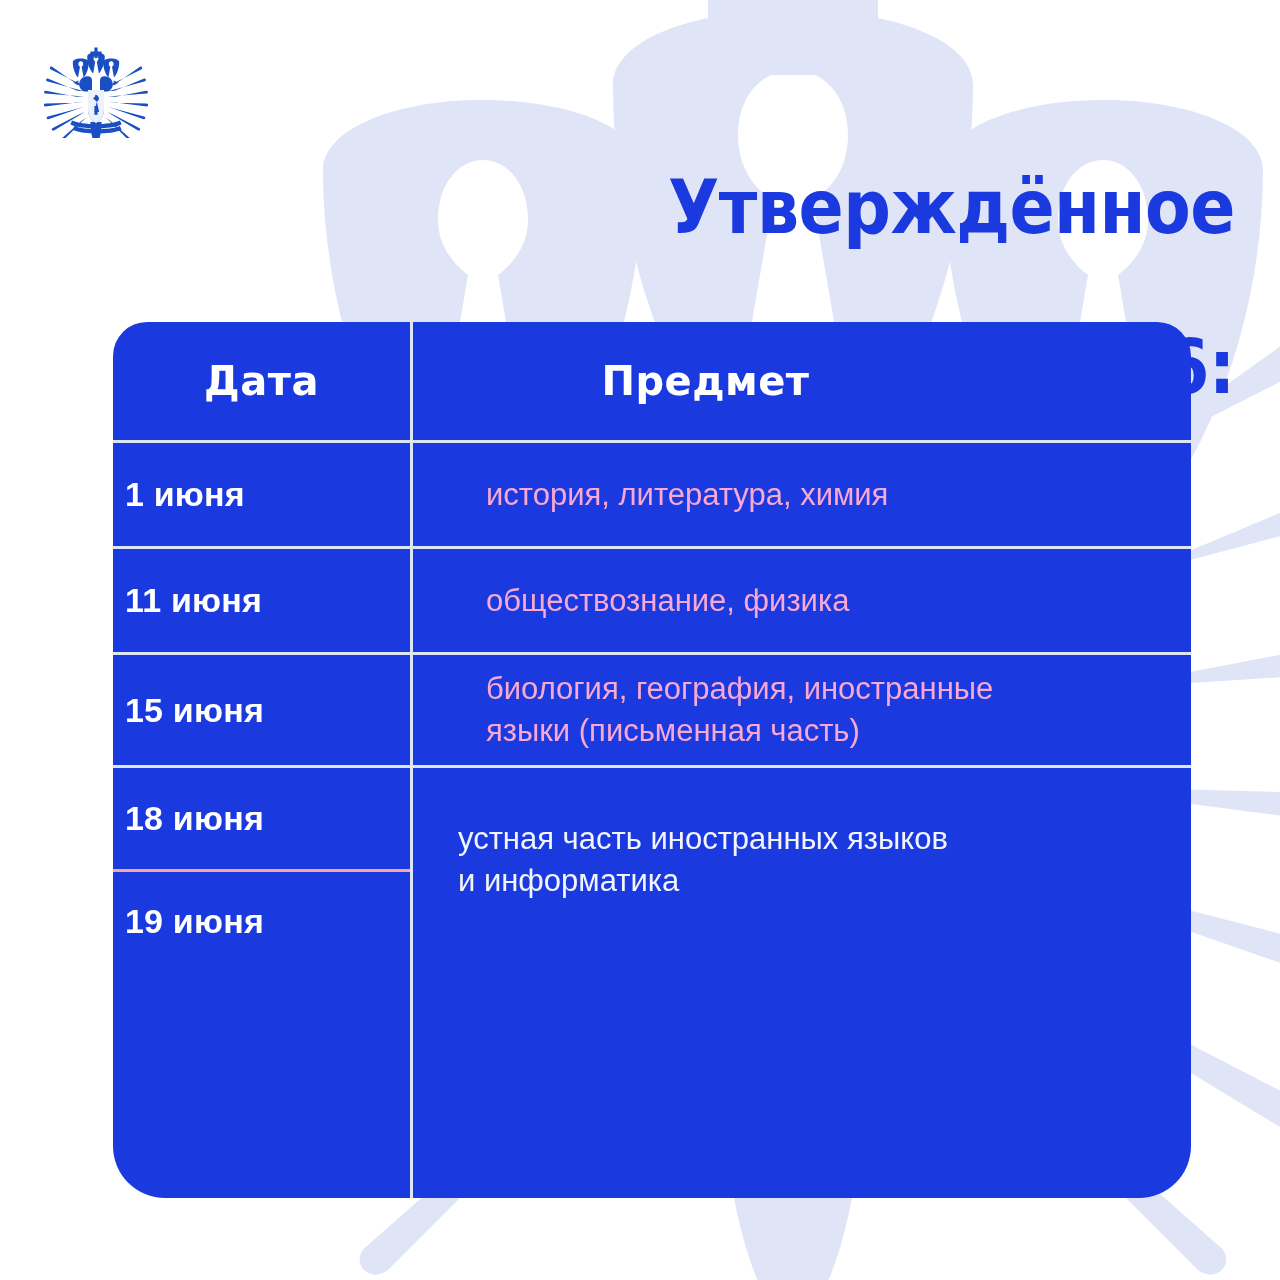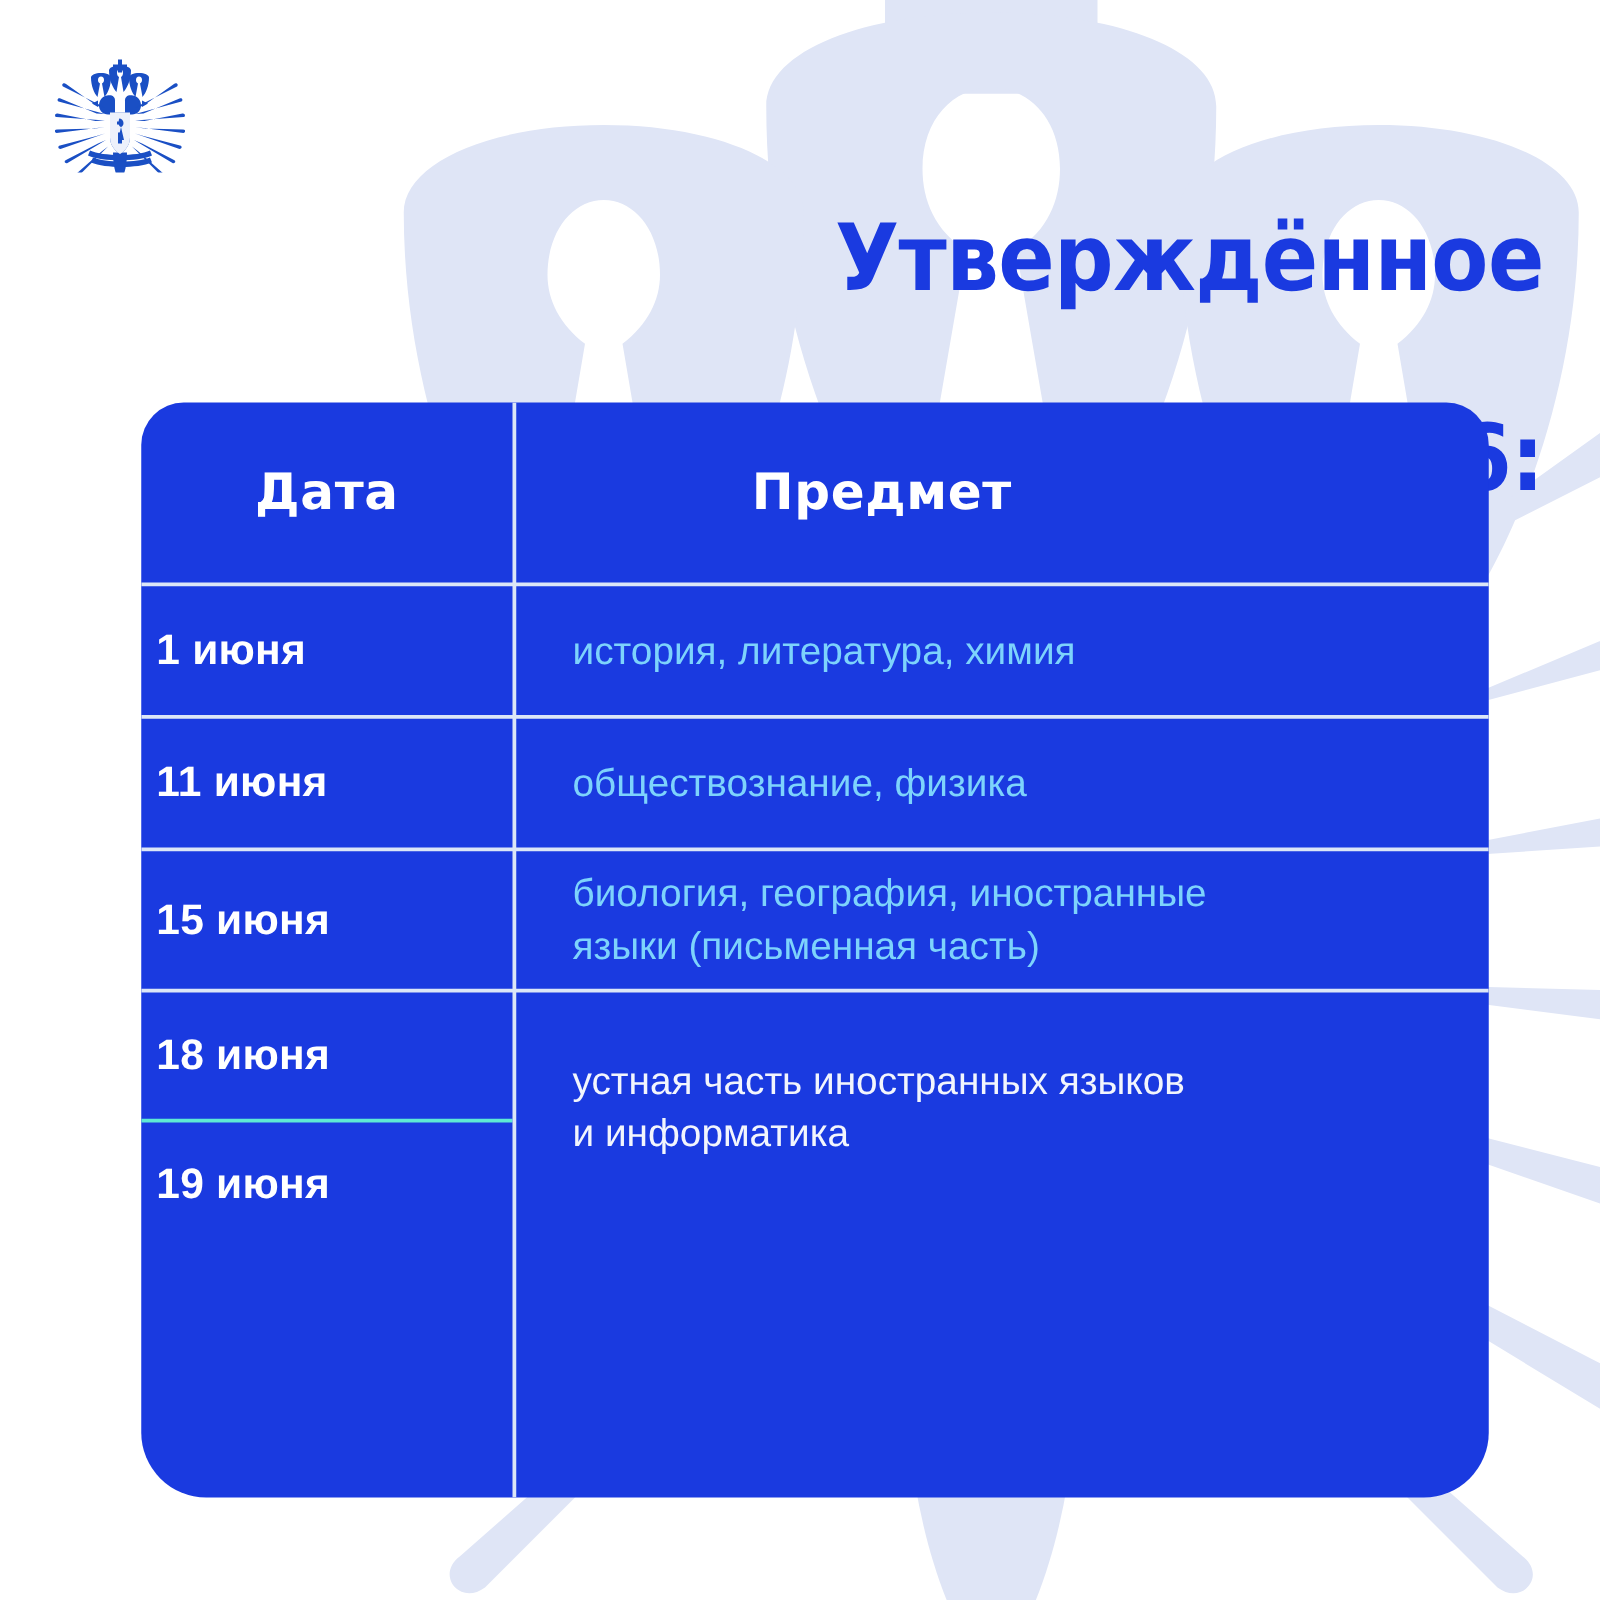--- a/index.html
+++ b/index.html
@@ -92,29 +92,29 @@
     min-width: 297px;
     box-sizing: border-box;
     padding-left: 12px;
     display: flex;
     align-items: center;
     color: #ffffff;
   }
   .cell-subject {
     flex: 1;
     box-sizing: border-box;
-    padding-left: 48px;
+    padding-left: 76px;
     padding-right: 24px;
     display: flex;
     align-items: center;
-    color: #7dd3fc;
+    color: #f9a8d4;
   }
 
   #table-head {
-    height: 144px;
+    height: 118px;
   }
   #table-head .cell-date,
   #table-head .cell-subject {
     justify-content: center;
     padding-left: 0;
     padding-right: 0;
     font-weight: 800;
     font-size: 40px;
     letter-spacing: 0.5px;
     color: #ffffff;
@@ -158,21 +158,21 @@
     min-width: 297px;
   }
   #merged-dates .m-date {
     height: 101px;
     display: flex;
     align-items: center;
     padding-left: 12px;
     box-sizing: border-box;
     color: #ffffff;
   }
-  #merged-dates .m-date + .m-date { border-top: 3px solid #5eead4; }
+  #merged-dates .m-date + .m-date { border-top: 3px solid #fca5a5; }
   #merged-subject {
     flex: 1;
     box-sizing: border-box;
     padding-left: 48px;
     padding-right: 34px;
     padding-top: 50px;
     color: #f2f5fd;
   }
 </style>
 </head>

